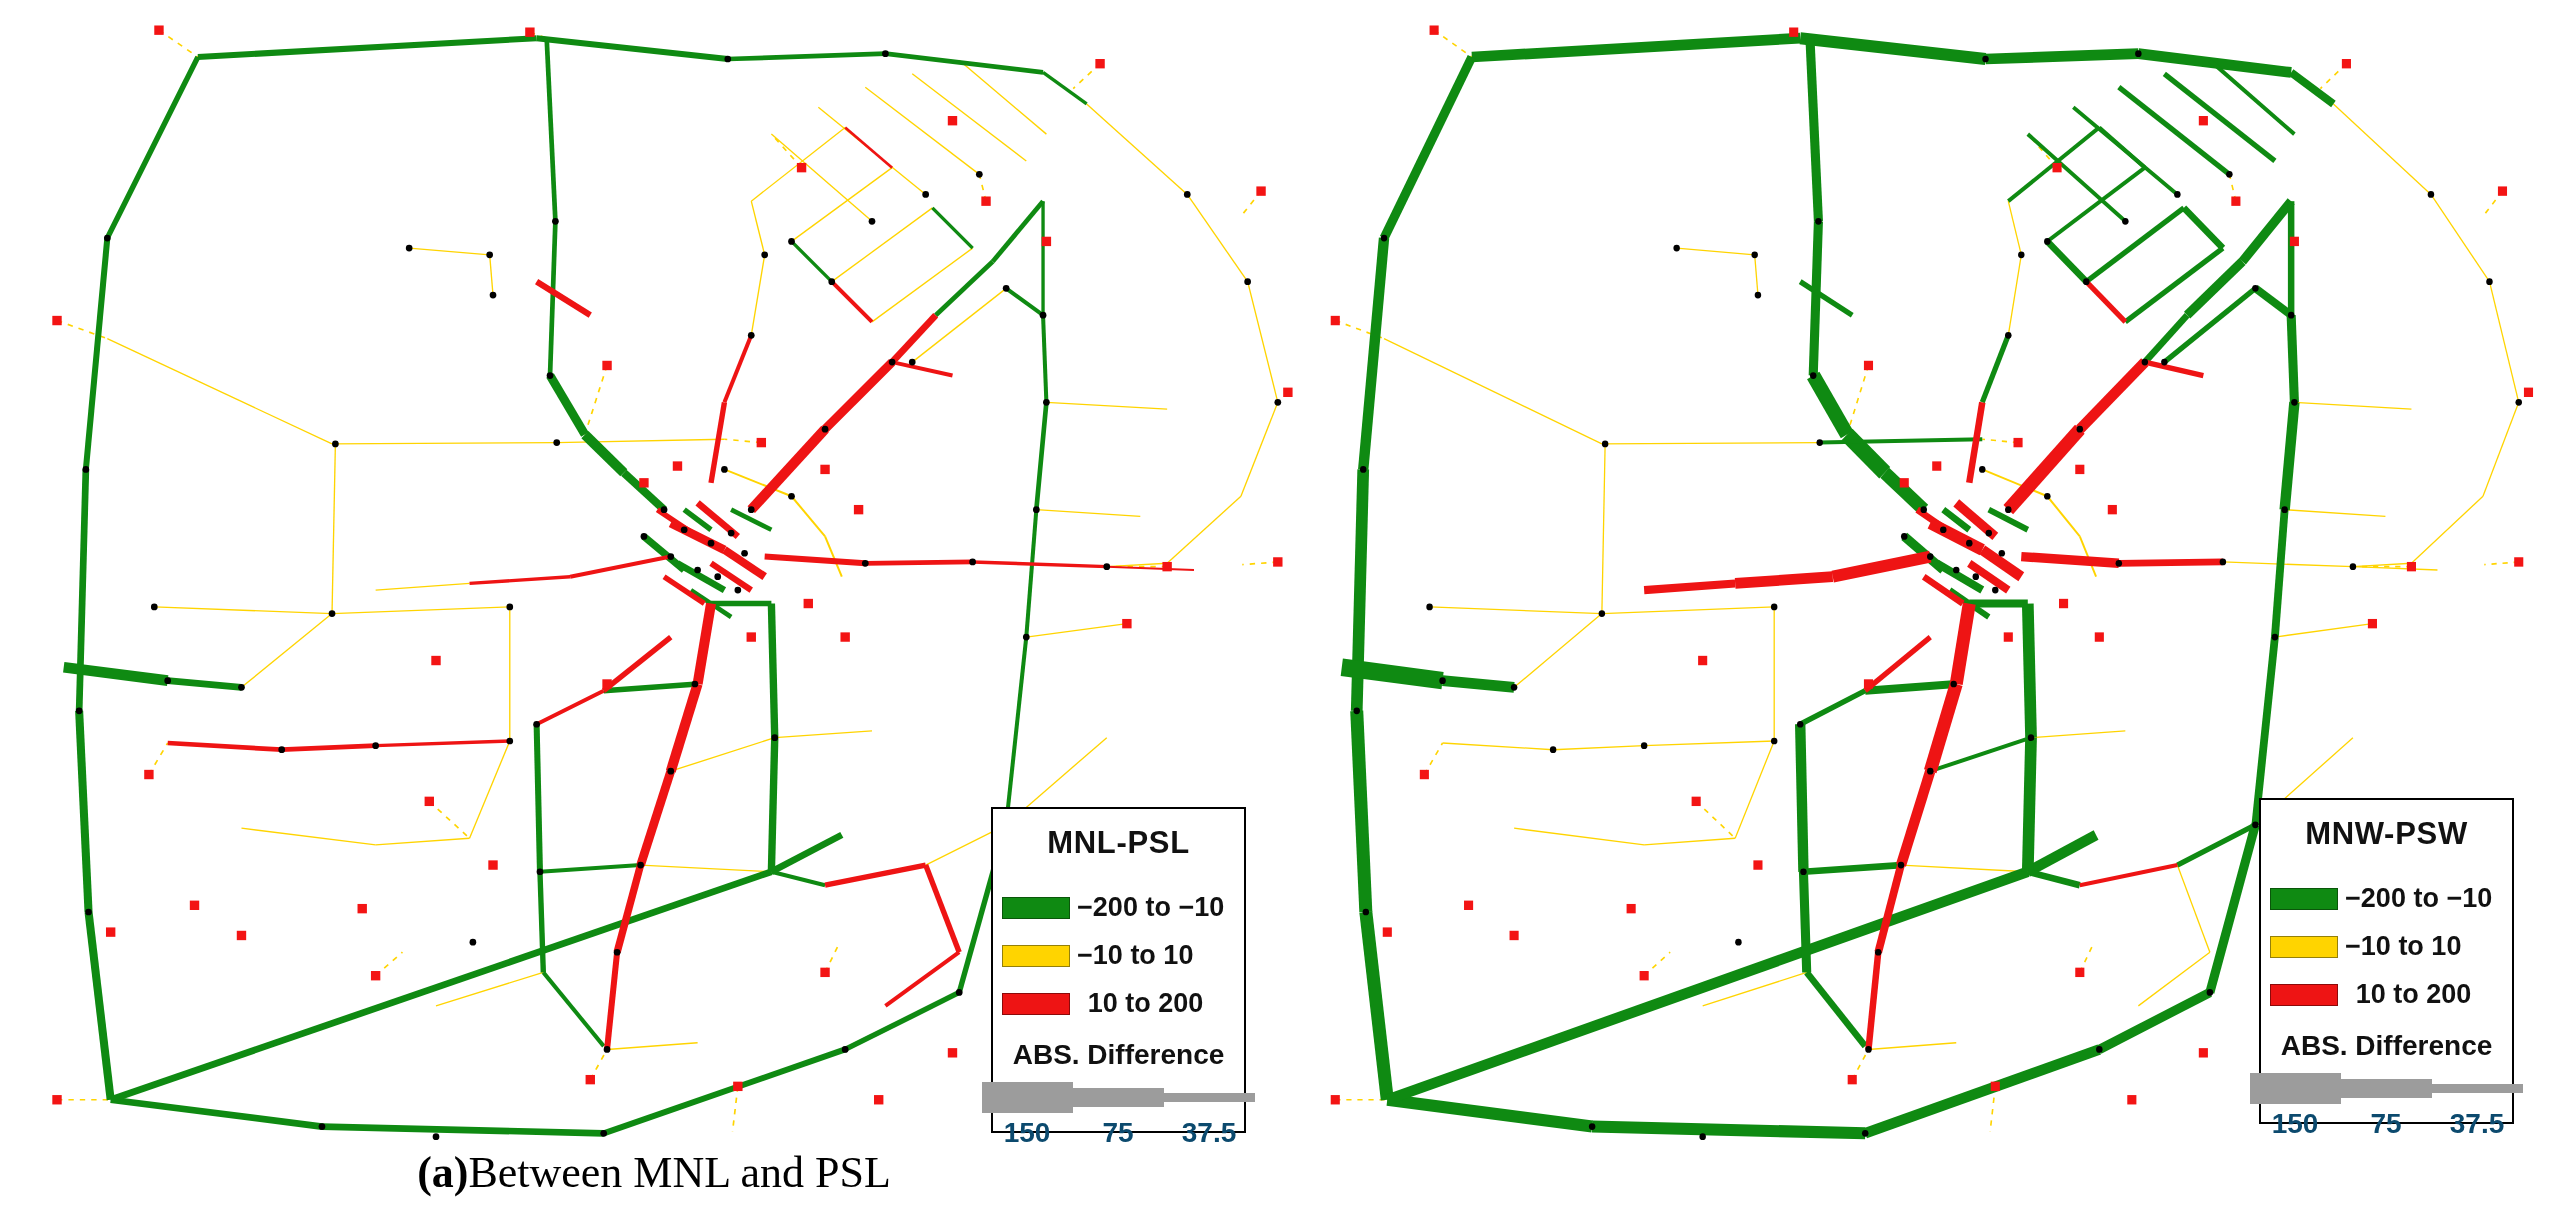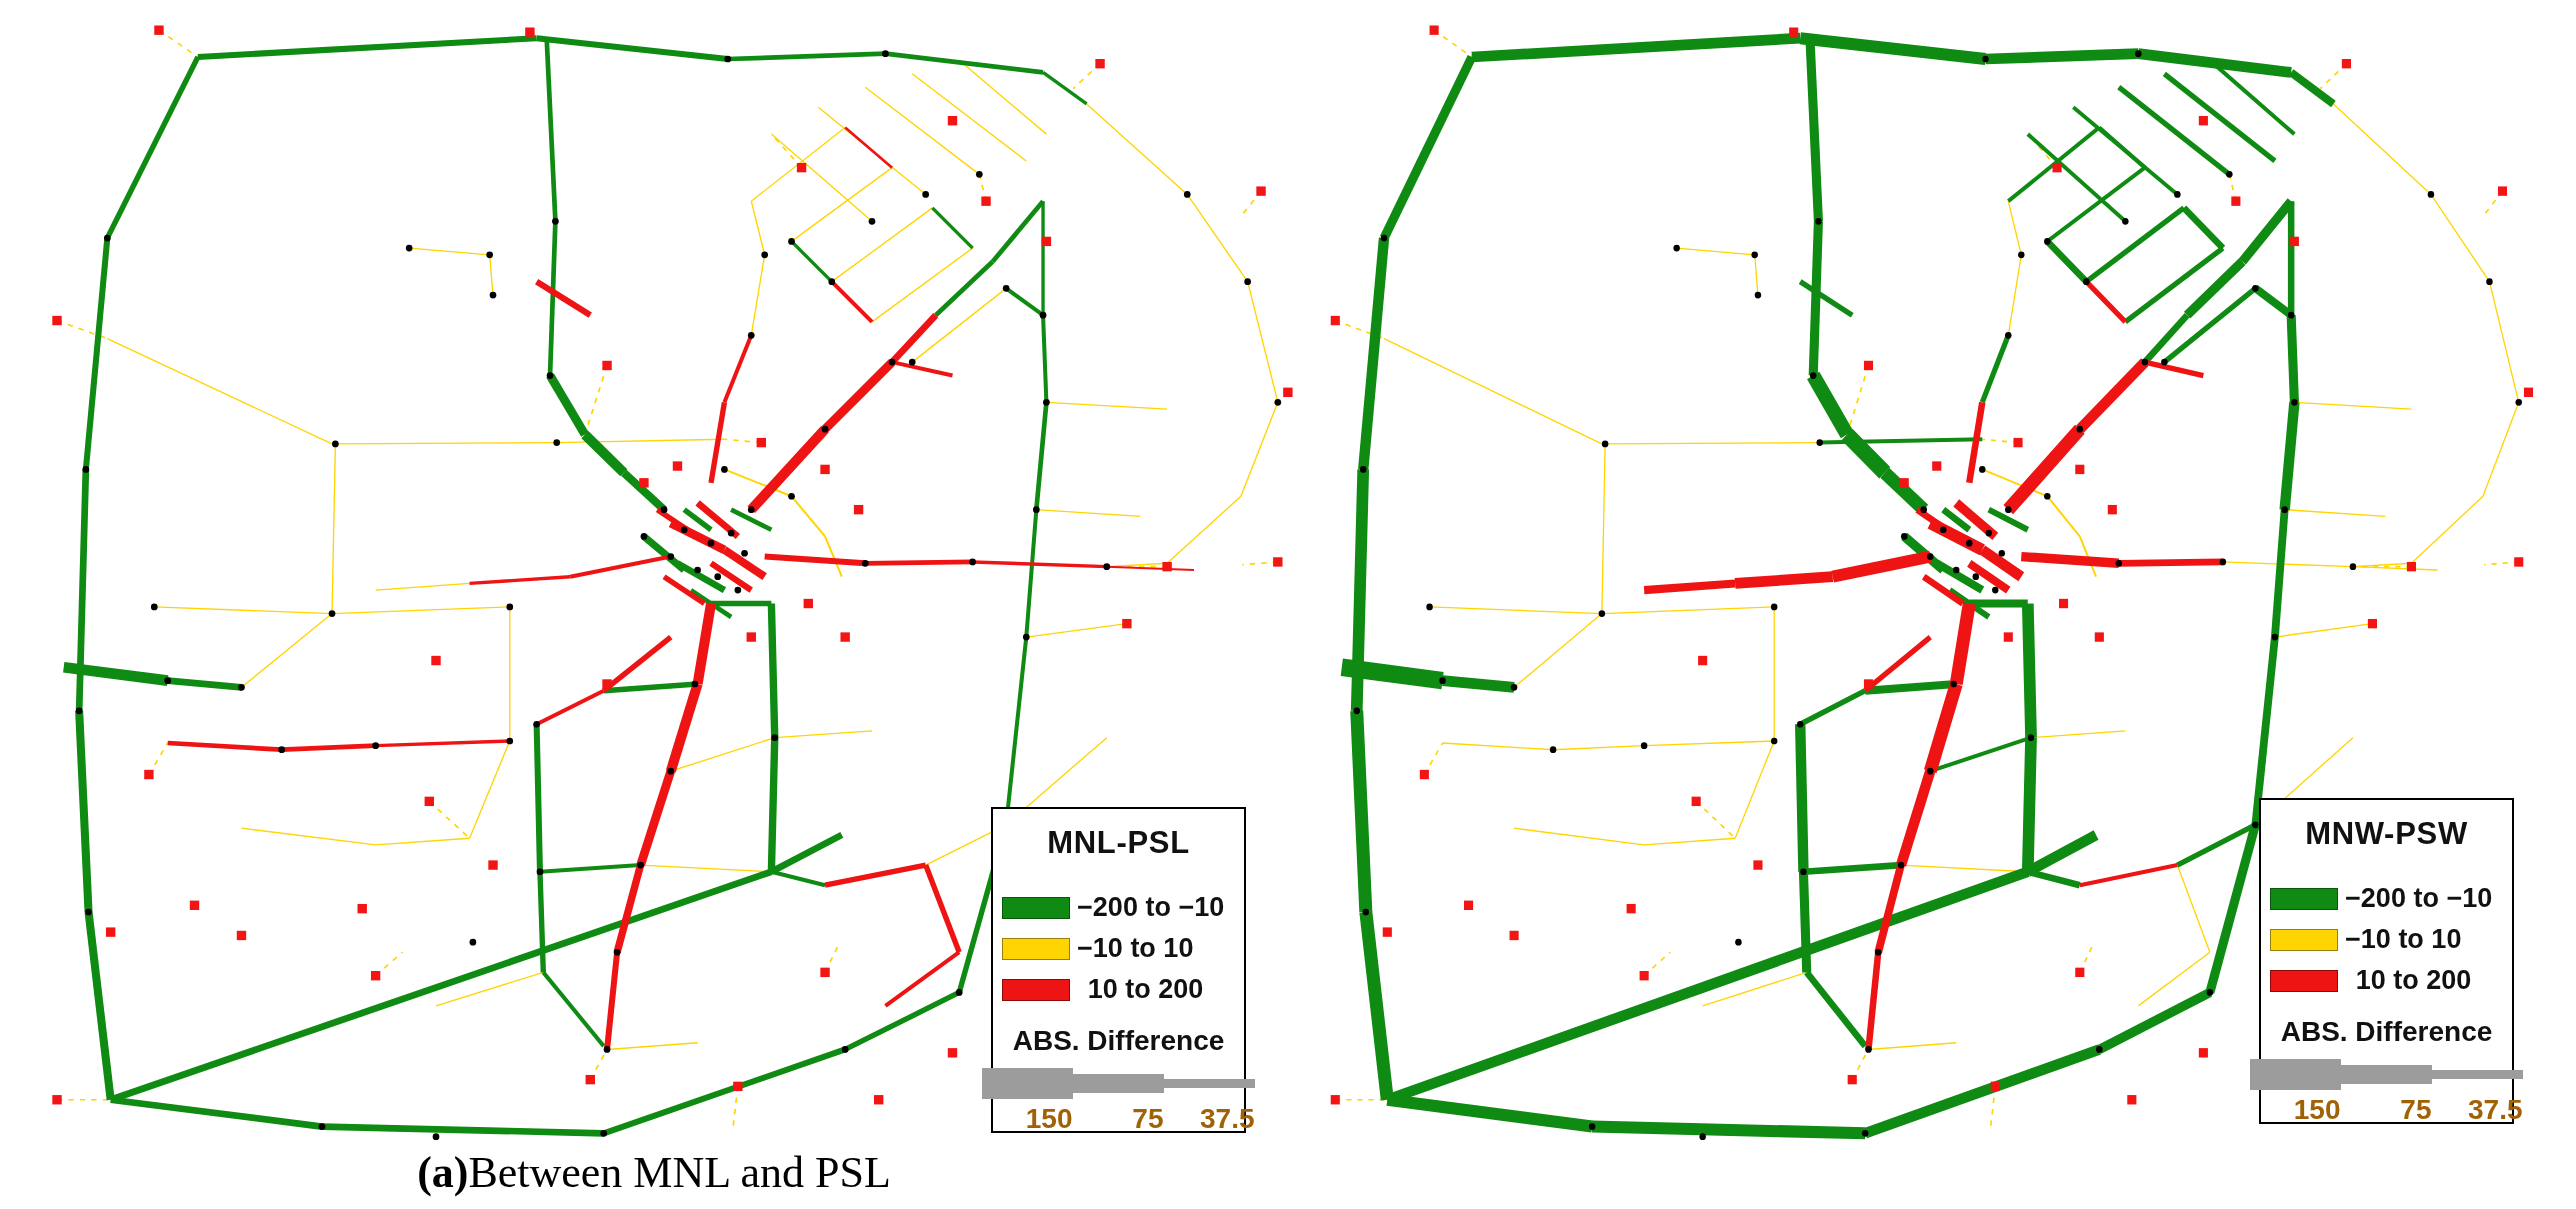--- a/index.html
+++ b/index.html
@@ -9,33 +9,33 @@
   .panel-a{left:0;width:1308px;}
   .panel-b{left:1280px;width:1268px;}
   .panel svg{position:absolute;left:0;top:0;width:100%;height:100%;}
   
   .legend{position:absolute;width:255px;height:326px;background:#ffffff;border:2.7px solid #000;
           box-sizing:border-box;display:flex;flex-direction:column;align-items:center;
           padding:6.7px 9.4px 5.4px;z-index:5;}
   .legend-a{left:991px;top:807px;}
   .legend-b{left:979px;top:798px;}
   .legend-title{font-size:31px;font-weight:700;margin-top:9.4px;letter-spacing:0.7px;color:#111;}
-  .legend-rows{margin-top:31px;width:100%;display:flex;flex-direction:column;gap:10px;}
+  .legend-rows{margin-top:31px;width:100%;display:flex;flex-direction:column;gap:17px;}
   .legend-row{display:flex;align-items:center;}
   .swatch{width:68px;height:22px;border:1.3px solid #444;box-sizing:border-box;flex:none;}
   .row-label{font-size:27px;font-weight:700;margin-left:6.7px;white-space:nowrap;color:#111;}
   .row-indent .row-label{margin-left:17.4px;}
   .abs-title{font-size:28px;font-weight:700;margin-top:20px;color:#111;text-align:center;}
   .abs-bar{display:flex;align-items:center;margin-top:10.7px;width:274px;}
   .abs-bar span{display:block;}
   .seg1{width:91px;height:31px;}
   .seg2{width:91px;height:19px;}
   .seg3{width:91px;height:8.7px;}
   .abs-labels{display:flex;width:274px;margin-top:4px;}
-  .abs-labels span{width:91px;text-align:right;font-size:28px;font-weight:700;color:#a16207;}
+  .abs-labels span{width:91px;text-align:center;font-size:28px;font-weight:700;color:#0c4a6e;}
   
   .caption{position:absolute;top:1147px;text-align:center;
            font-family:"Liberation Serif","DejaVu Serif",serif;font-size:44px;color:#000;}
   .caption-a{left:0;width:1308px;}
   .caption-b{left:1308px;width:1268px;}
   .cap-b{font-weight:700;}
   .cap-t{}
 </style>
 </head>
 <body>

